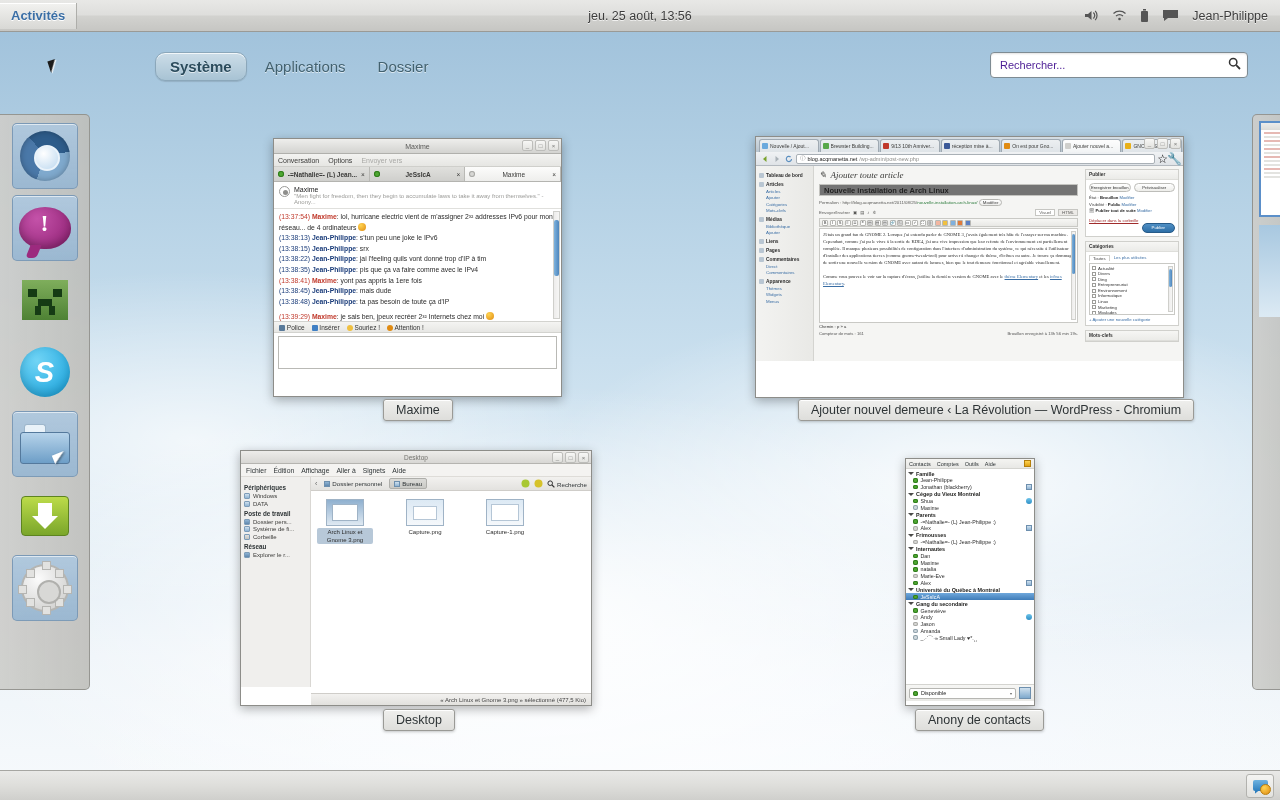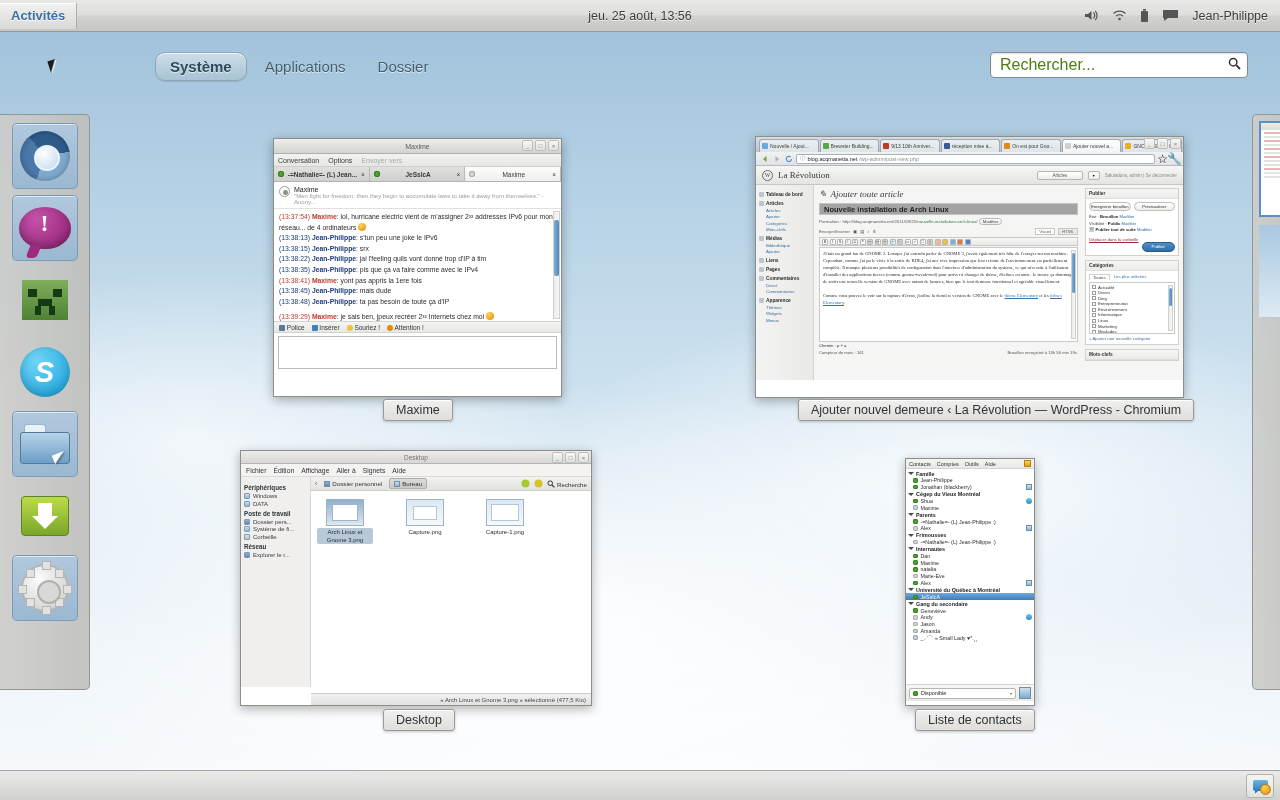--- a/index.html
+++ b/index.html
@@ -51,21 +51,21 @@
     background:linear-gradient(to bottom,#ccdde8,#a8c3d4);
     border:1px solid #8ba7ba; color:#2b4b5c; font-weight:bold;
     box-shadow:inset 0 1px 0 rgba(255,255,255,.75), 0 1px 1px rgba(0,0,0,.12);
   }
   #search-box {
     position:absolute; right:32px; top:0; width:258px; height:26px;
     background:#fff; border:1px solid #7e8b93; border-radius:4px;
     display:flex; align-items:center; padding:0 6px 0 9px;
     box-shadow:inset 0 1px 2px rgba(0,0,0,.12);
   }
-  #search-box .ph { flex:1; color:#4d7c0f; font-size:16px; }
+  #search-box .ph { flex:1; color:#4c1d95; font-size:11px; }
 
   
   #dock {
     position:absolute; left:0; top:114px; width:90px; height:576px;
     background:linear-gradient(to right, rgba(205,205,202,.92), rgba(190,190,186,.90));
     border:1px solid rgba(140,140,136,.85); border-left:none;
     border-top-right-radius:5px; border-bottom-right-radius:5px;
     display:flex; flex-direction:column; align-items:center; padding-top:8px; gap:6px;
   }
   .dock-item { width:66px; height:66px; display:flex; align-items:center; justify-content:center;
@@ -212,21 +212,21 @@
   .wp-body { display:flex; height:195px; background:#f5f5f3; }
   .wp-side { width:58px; background:linear-gradient(to right,#f3f3f1,#e9e9e6);
     border-right:1px solid #d4d4d0; padding:3px 0 0 3px; }
   .wp-side .grp { font-size:4.8px; color:#2b2b2b; display:flex; align-items:center; gap:2px;
     margin-top:4px; font-weight:bold; }
   .wp-side .grp .sq { width:5px; height:5px; background:#b9c6d2; border-radius:1px; flex:none; }
   .wp-side .sub { font-size:4.4px; color:#3a6ea5; margin-left:7px; margin-top:1.5px; }
   .wp-main { flex:1; padding:4px 5px 0; min-width:0; }
   .wp-h1 { font-size:9px; font-family:"Liberation Serif",serif; font-style:italic; color:#3a3a38;
     display:flex; align-items:center; gap:4px; }
-  .wp-title-input { margin-top:4px; height:12px; background:#a3a3a3; border:1px solid #c3c3bf;
+  .wp-title-input { margin-top:4px; height:12px; background:#737373; border:1px solid #c3c3bf;
     display:flex; align-items:center; padding:0 4px; font-size:7.5px; color:#222; font-weight:bold;text-align:right; }
   .wp-perma { margin-top:3px; font-size:4.4px; color:#5a5a58; }
   .wp-perma .lk { color:#2a7a3a; }
   .wp-perma .btn { display:inline-block; border:1px solid #b6b6b2; border-radius:6px; padding:0 3px;
     background:linear-gradient(to bottom,#fff,#ececea); color:#444; }
   .wp-ed-top { margin-top:3px; display:flex; align-items:center; gap:3px; font-size:4.4px; color:#5a5a58; }
   .wp-ed-top .right { margin-left:auto; display:flex; gap:3px; }
   .wp-ed-top .vb { border:1px solid #c6c6c2; padding:0 3px; background:#eceae7; }
   .wp-ed-top .vb.on { background:#fff; }
   .wp-tb { margin-top:2px; height:9px; background:linear-gradient(to bottom,#f7f7f5,#e8e8e5);
@@ -584,29 +584,20 @@
           <path d="M6.5 4a2.6 2.6 0 11-.9-2" stroke="#5a8fc0" stroke-width="1.1" fill="none"></path>
         </svg>
       </span>
     <div class="cr-url">
       <span style="color:#888;">ⓘ</span>
       <span class="u1">blog.acqmanetta.net</span>
         <span class="u2">/wp-admin/post-new.php</span>
     </div>
     <span class="cr-nav">☆</span>
     <span class="cr-nav">🔧</span>
-  </div>
-  <div class="wp-head">
-    <div class="wp-logo">W</div>
-    <div class="wp-site">La Révolution</div>
-    <div class="right">
-      <div class="wp-sel">Articles</div>
-      <div class="wp-dd">▾</div>
-      <div class="wp-user">Salutations, admin | Se déconnecter</div>
-    </div>
   </div>
   <div class="wp-body">
     <div class="wp-side">
       <div class="grp">
           <span class="sq"></span>
           <span>Tableau de bord</span>
         </div>
       <div class="grp">
           <span class="sq"></span>
           <span>Articles</span>
@@ -999,21 +990,21 @@
   </div>
   <div class="ct-foot">
     <div class="statusel">
       <span class="d" style="width:5px;height:5px;border-radius:50%;background:#4fa832;box-shadow:inset 0 0 0 1px #2f7a1b;display:inline-block;"></span>
       <span>Disponible</span>
       <span class="cv">▾</span>
     </div>
     <div class="av2"></div>
   </div>
 </div>
-<div class="winlabel" style="left:915px; top:709px;">Liste de contacts</div>
+<div class="winlabel" style="left:915px; top:709px;">Anony de contacts</div>
 
 <div id="win-right">
   <div class="mini-win">
     <div class="tb"></div>
     <div class="ln r"></div>
       <div class="ln"></div>
       <div class="ln r"></div>
       <div class="ln"></div>
     <div class="ln r"></div>
       <div class="ln"></div>

